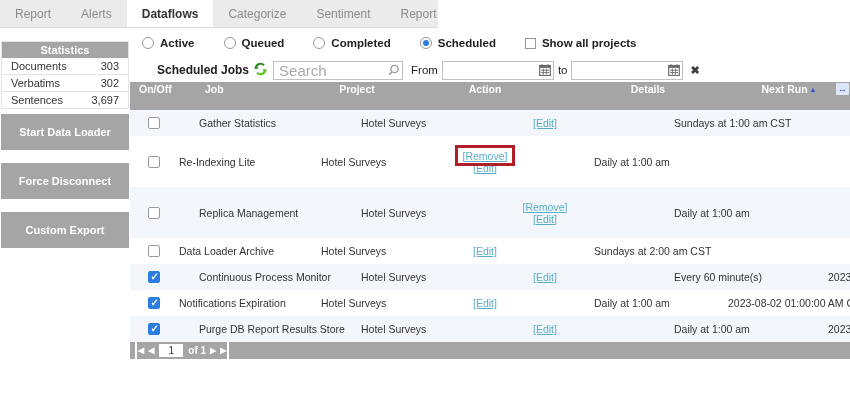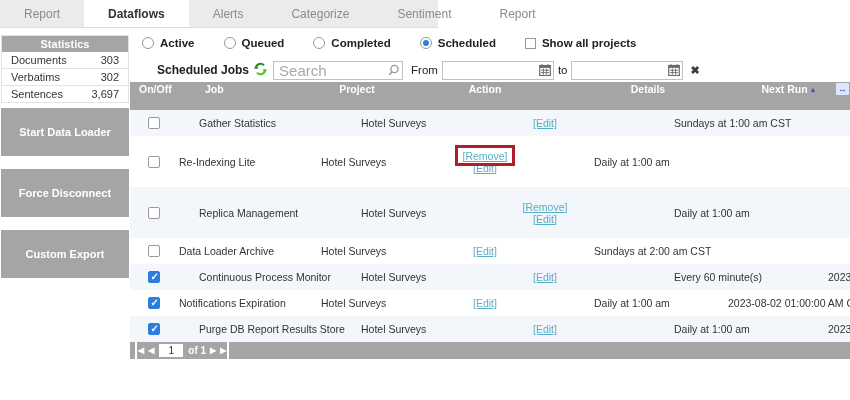--- a/index.html
+++ b/index.html
@@ -4,30 +4,30 @@
 <style>
   * { box-sizing: border-box; margin: 0; padding: 0; }
   html,body { width:850px; height:400px; }
   body {
     position: relative; overflow: hidden; background:#fff;
     font-family:"Liberation Sans", sans-serif; color:#333;
   }
   
   .tabbar { position:absolute; left:0; top:0; width:438px; height:28px;
     background:#ebebeb; border-bottom:1px solid #dcdcdc; display:flex; }
-  .tab { padding:0 24px; line-height:28px; font-size:12px; color:#8b8b8b; cursor:pointer; white-space:nowrap; }
+  .tab { padding:0 15px; line-height:28px; font-size:12px; color:#8b8b8b; cursor:pointer; white-space:nowrap; }
   .tab.active { background:#fff; color:#333; font-weight:bold; }
   
   .sidebar { position:absolute; left:0; top:28px; width:130px; }
-  .stats { margin:7px 1px 0 1px; border:1px solid #e3e3e3; border-bottom:none; }
+  .stats { margin:13px 1px 0 1px; border:1px solid #e3e3e3; border-bottom:none; }
   .stats-header { background:#a5a5a5; color:#fff; font-weight:bold; font-size:11px;
     text-align:center; height:16px; line-height:16px; }
   .stat-row { display:flex; justify-content:space-between; align-items:center;
     height:17px; padding:0 9px; font-size:11px; background:#fff; border-bottom:1px solid #e3e3e3; }
-  .side-btn { display:block; width:128px; margin:13px 0 0 1px; height:48px;
+  .side-btn { display:block; width:128px; margin:13px 0 0 1px; height:36px;
     background:#a5a5a5; border:none; color:#fff; font-weight:bold; font-size:11px;
     font-family:inherit; cursor:pointer; }
   .side-btn.first { margin-top:5px; }
   
   .main { position:absolute; left:130px; top:28px; width:720px; height:372px; background:#fff; }
   
   .filters { position:absolute; left:12px; top:9px; display:flex; align-items:flex-start;
     gap:29px; font-size:11.5px; font-weight:bold; color:#222; }
   .f-item { display:flex; align-items:center; gap:6px; cursor:pointer; }
   .radio { width:12px; height:12px; border:1px solid #999; border-radius:50%; background:#fff;
@@ -91,22 +91,22 @@
   .pg-btn.last  { border-right:2px solid #fff; padding-right:1px; }
   .pg-input { width:24px; height:13px; border:none; background:#fff; color:#333;
     font-size:10px; font-family:inherit; text-align:center; margin:0 1px; }
   .pg-of { font-size:10px; }
 </style>
 </head>
 <body>
 
 <div class="tabbar">
   <div class="tab">Report</div>
+  <div class="tab">Alerts</div>
   <div class="tab active">Dataflows</div>
-  <div class="tab">Alerts</div>
   <div class="tab">Categorize</div>
   <div class="tab">Sentiment</div>
   <div class="tab">Report</div>
 </div>
 
 <div class="sidebar">
   <div class="stats">
     <div class="stats-header">Statistics</div>
     <div class="stat-row">
       <span>Documents</span>

